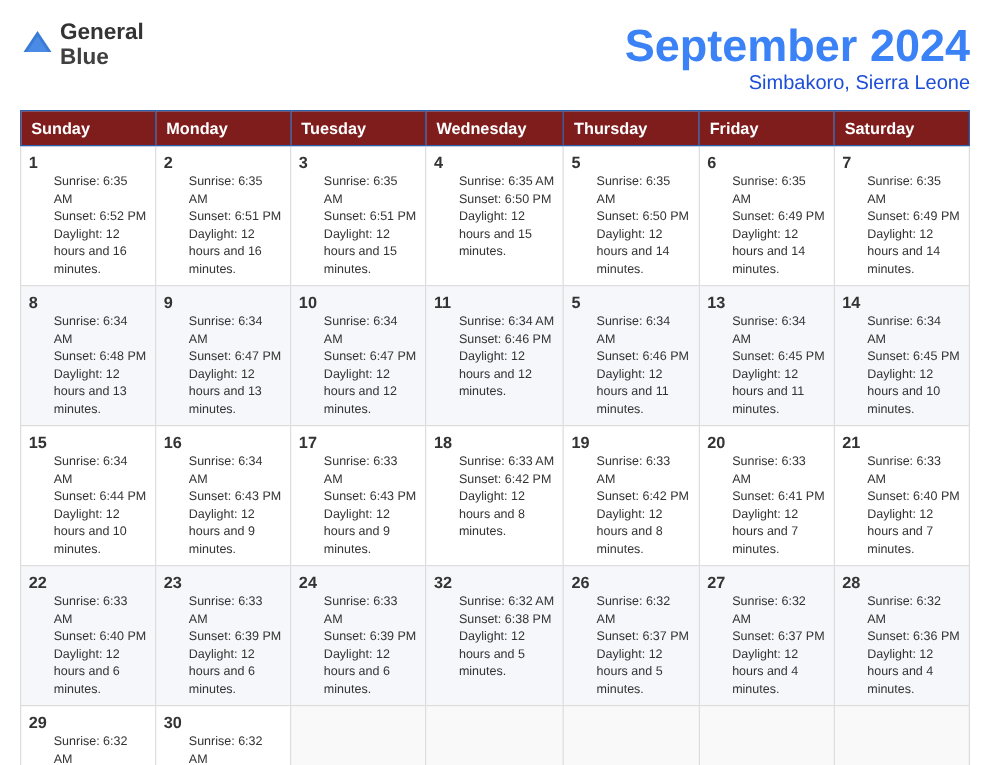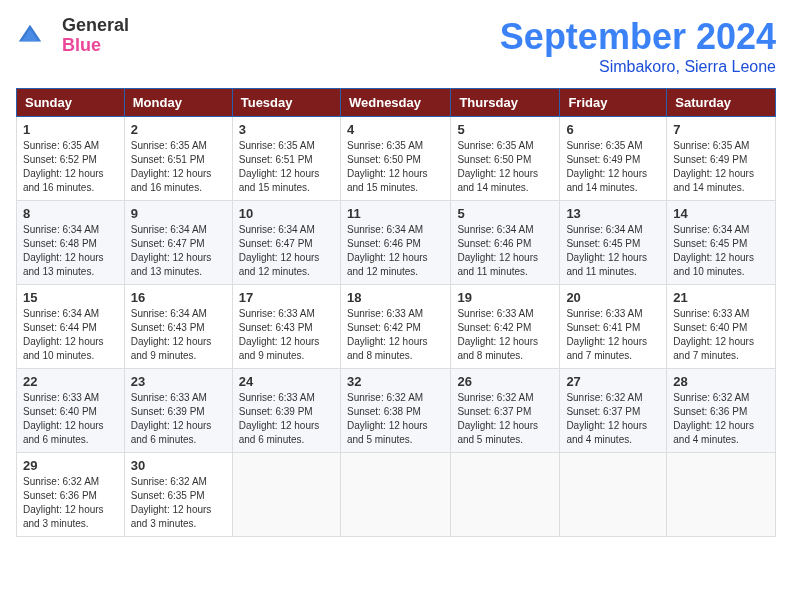--- a/index.html
+++ b/index.html
@@ -12,21 +12,21 @@
     }
     .header {
       display: flex;
       justify-content: space-between;
       align-items: flex-start;
       margin-bottom: 12px;
     }
     .logo {
       display: flex;
       align-items: center;
-      gap: 18px;
+      gap: 4px;
     }
     .logo-text {
       display: flex;
       flex-direction: column;
       line-height: 1.1;
     }
     .logo-icon {
       width: 28px;
       height: 28px;
     }
@@ -71,37 +71,38 @@
     }
     .day-num {
       font-size: 13px;
       font-weight: bold;
       display: block;
       margin-bottom: 2px;
     }
     .day-info {
       line-height: 1.4;
       font-size: 10px;
+      margin-left: 20px;
     }
     .empty-cell {
       background: #f9f9f9 !important;
     }
   </style>
 </head>
 <body>
 
 <div class="header">
   <div class="logo">
     <svg class="logo-icon" viewBox="0 0 40 40">
       <polygon points="20,4 36,28 4,28" fill="#3a7bd5"></polygon>
       <polygon points="20,10 32,28 8,28" fill="#5a9bf5" opacity="0.5"></polygon>
     </svg>
     <div class="logo-text">
       <span style="font-size:18px;font-weight:bold;color:#333;line-height:1.1;">General</span>
-      <span style="font-size:18px;font-weight:bold;color:#ec4899;line-height:1.1;">Blue</span>
+      <span style="font-size:18px;font-weight:bold;color:#404040;line-height:1.1;">Blue</span>
     </div>
   </div>
   <div class="title-block">
     <div class="month-title">September 2024</div>
     <div class="location">Simbakoro, Sierra Leone</div>
   </div>
 </div>
 
 <table class="calendar">
   <thead>

